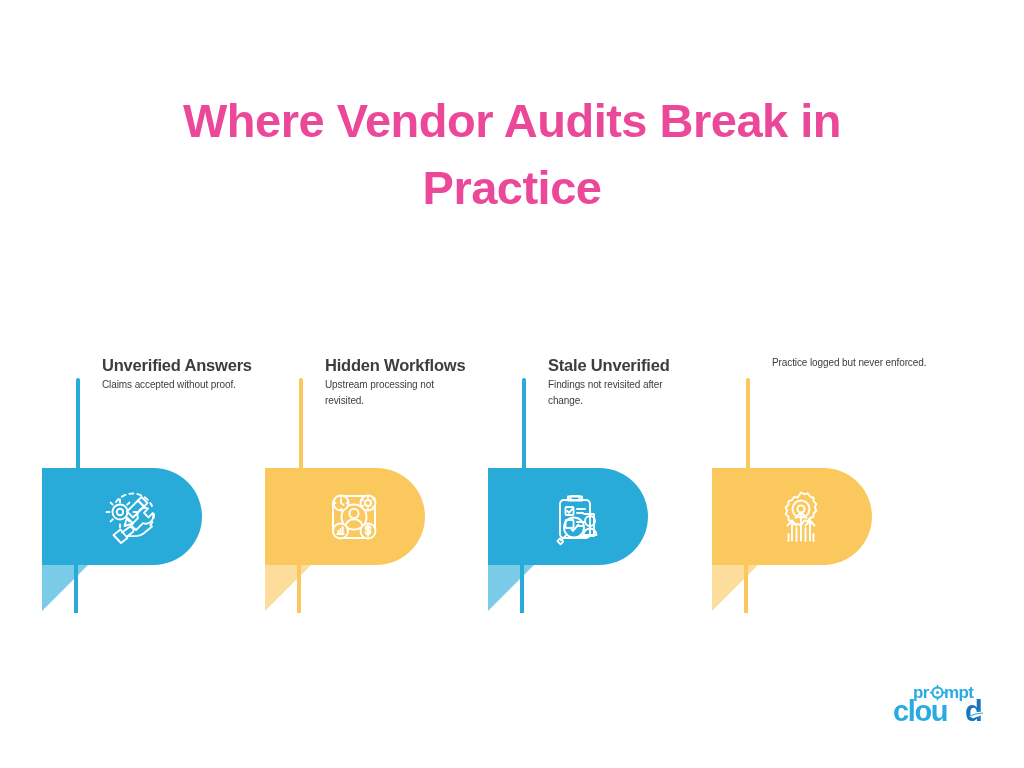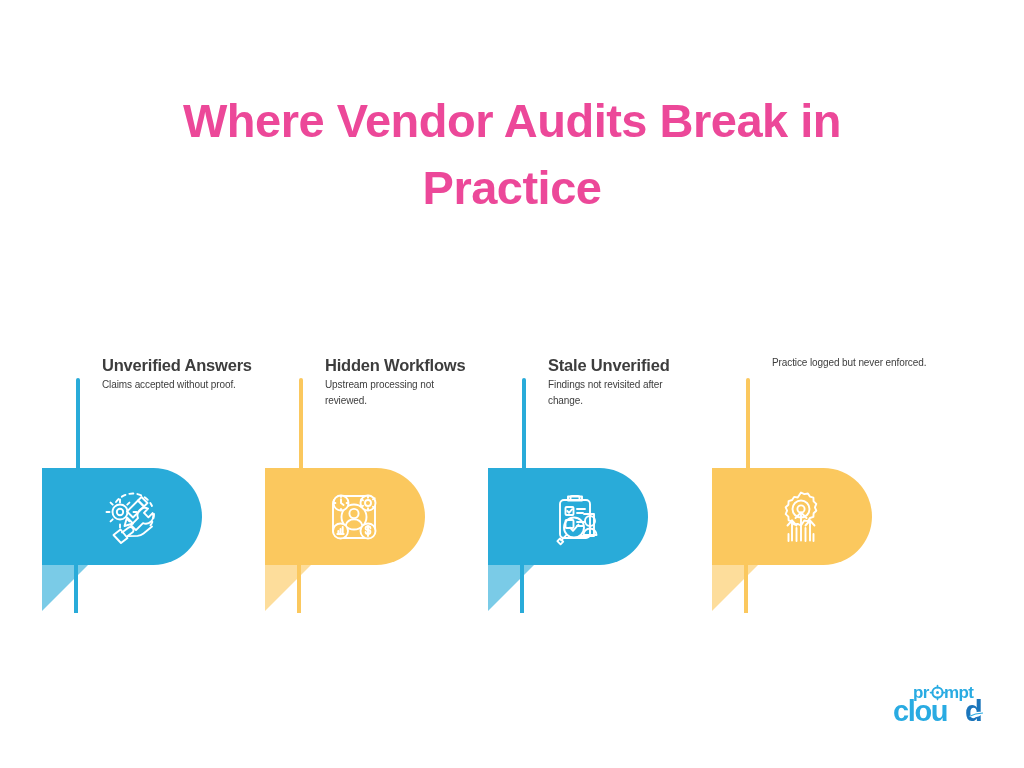--- a/index.html
+++ b/index.html
@@ -183,21 +183,21 @@
         <path d="M26.5 49.5l-7 5.5 7.5 8 6.5-5z"></path>
       </svg>
     </div>
   </div>
 
   <div class="card card-2">
     <div class="connector" style="background:#fbc85e"></div>
 
     <div class="card-text">
       <span class="card-title">Hidden Workflows</span>
-      <span class="card-desc">Upstream processing not reviewed.</span>
+      <span class="card-desc">Upstream processing not revisited.</span>
     </div>
 
     <div class="pin-tail" style="border-left-color:#fbc85e"></div>
     <div class="pin-stub" style="background:#fbc85e"></div>
     <div class="pin" style="background:#fbc85e"></div>
 
     <div class="pin-icon">
       <svg viewBox="0 0 74 74" fill="none" stroke="#ffffff" stroke-width="1.9" stroke-linecap="round" stroke-linejoin="round">
         <path d="M24 16h26a8 8 0 0 1 8 8v26a8 8 0 0 1-8 8H24a8 8 0 0 1-8-8V24a8 8 0 0 1 8-8z"></path>
         <circle cx="37" cy="37" r="12.5"></circle>

